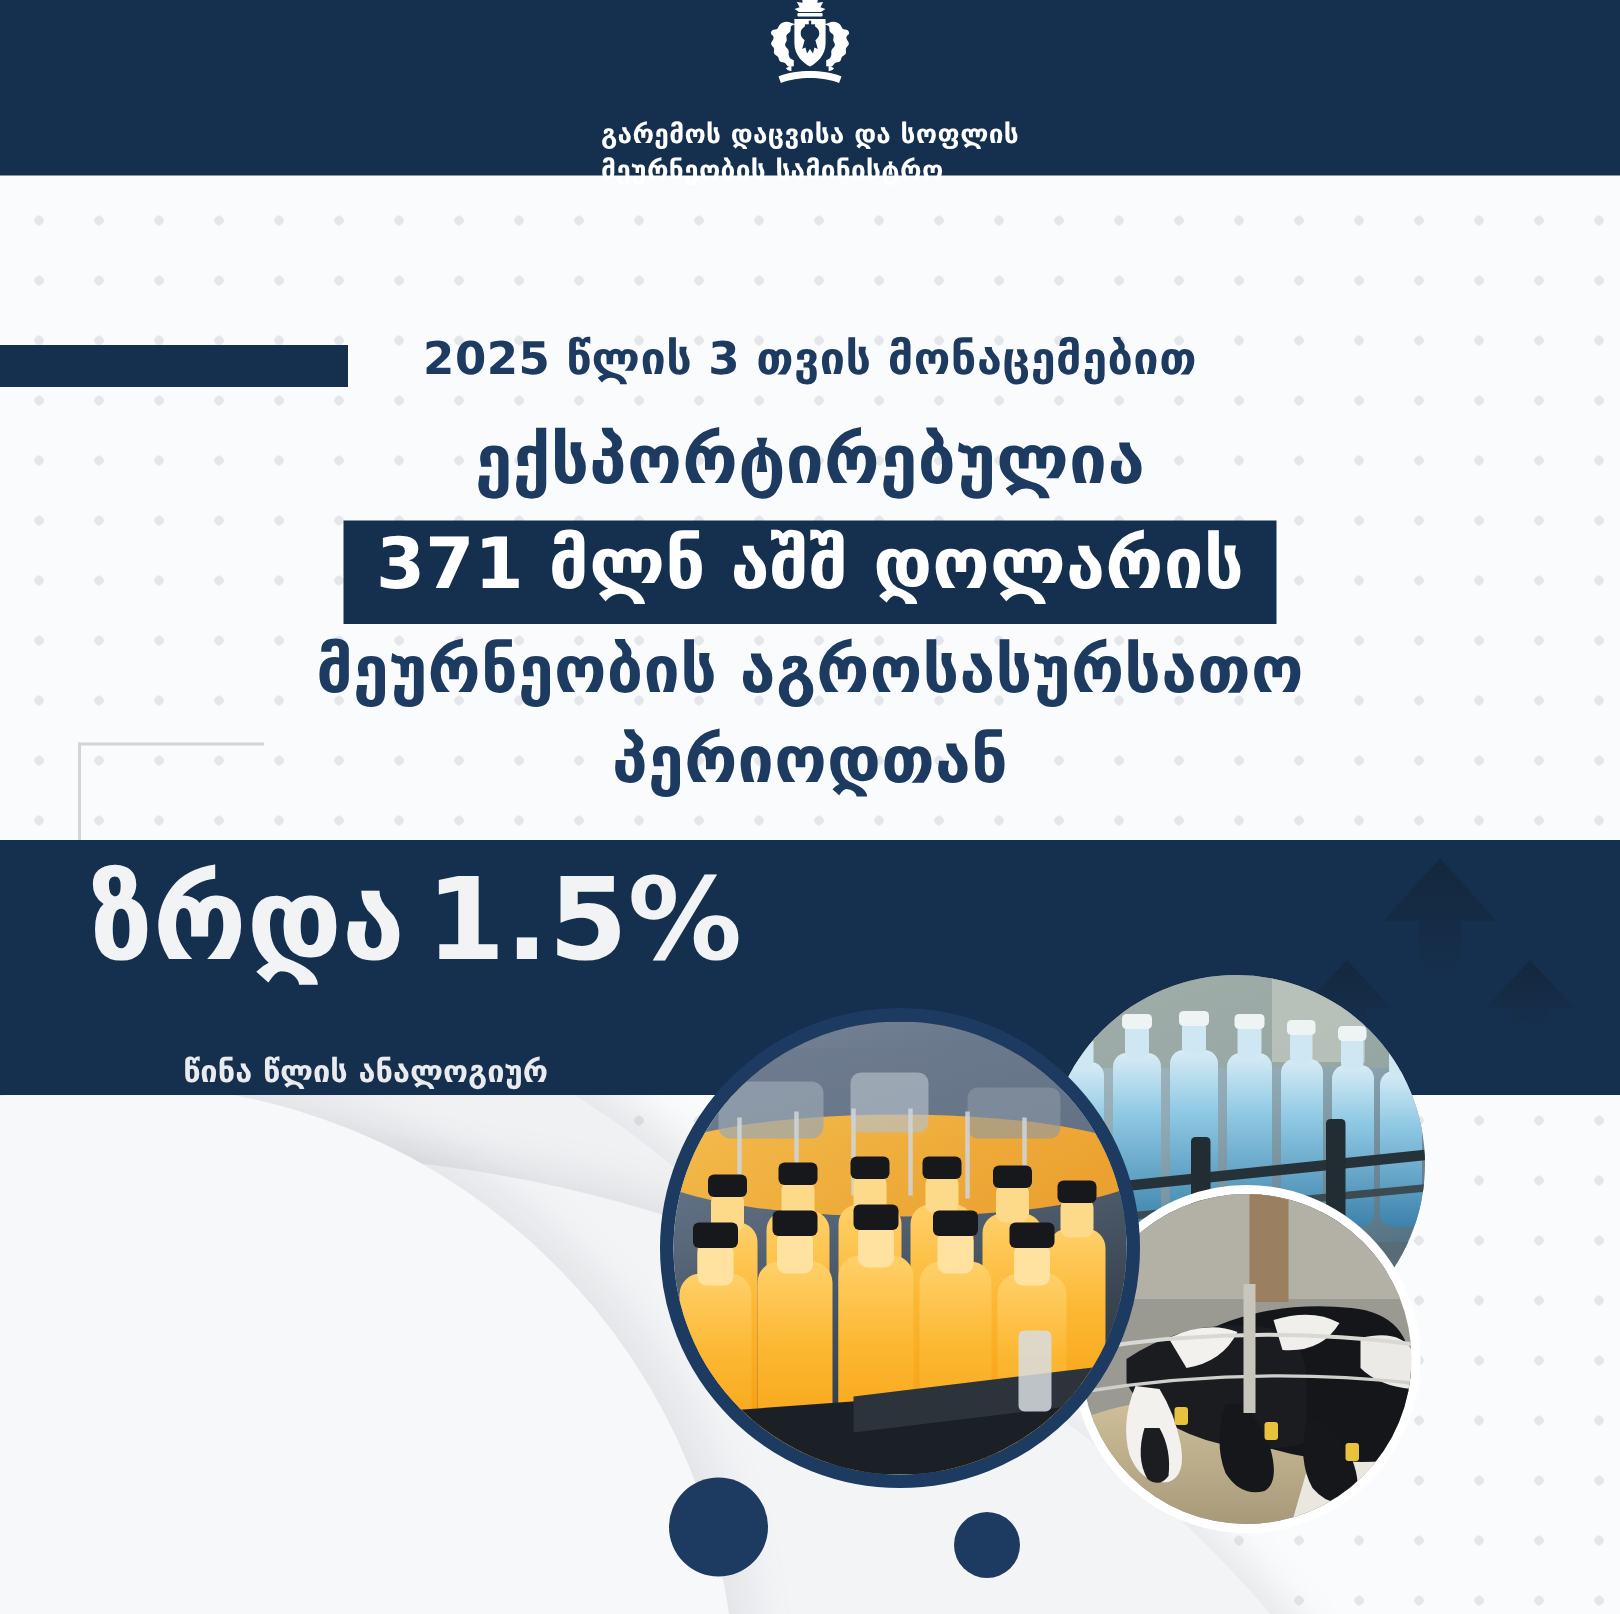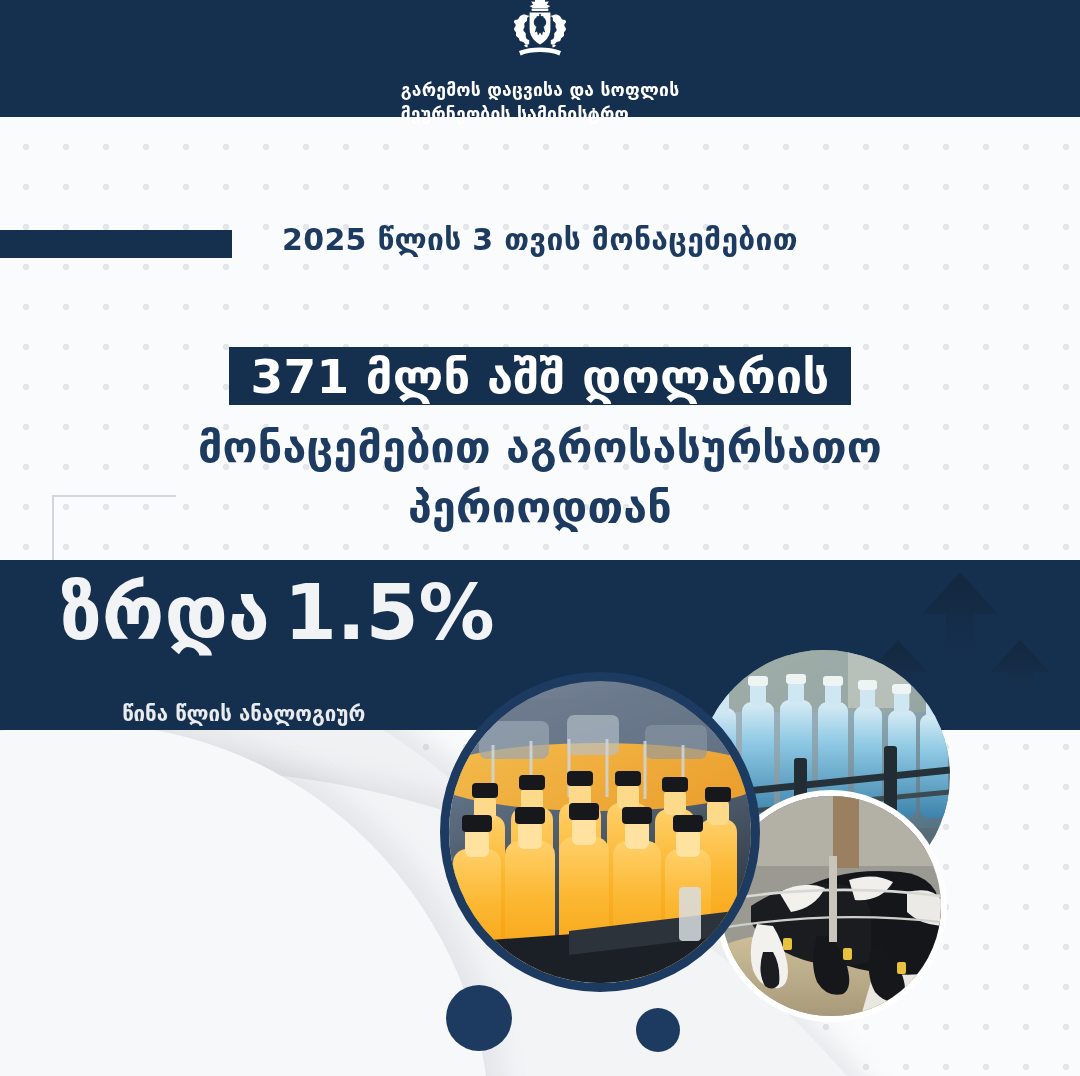--- a/index.html
+++ b/index.html
@@ -105,21 +105,21 @@
   .line-2-wrap{
     position:absolute; left:0; top:230px; width:1080px;
     text-align:center;
   }
   .line-2{
     display:inline-block;
     background:#15304f;
     color:#ffffff;
     font-size:47px;
     font-weight:800;
-    padding:5px 22px 3px 22px;
+    padding:5px 22px 14px 22px;
     letter-spacing:0.2px;
     line-height:1.06;
   }
   .line-3{
     position:absolute; left:0; top:305px; width:1080px;
     text-align:center;
     color:#1d3b60;
     font-size:43px;
     font-weight:800;
     letter-spacing:0.2px;
@@ -229,24 +229,25 @@
     </span>
     <div class="ministry">გარემოს დაცვისა და სოფლის
 მეურნეობის სამინისტრო</div>
   </div>
 
   <div class="headline-zone">
     <div class="rule-bar"></div>
     <div class="thin-frame"></div>
 
     <div class="kicker">2025 წლის 3 თვის მონაცემებით</div>
+    <div class="line-1">ექსპორტირებულია</div>
     <div class="line-2-wrap">
       <span class="line-2">371 მლნ აშშ დოლარის</span>
     </div>
-    <div class="line-3">მონაცემებით აგროსასურსათო</div>
+    <div class="line-3">მეურნეობის აგროსასურსათო</div>
     <div class="line-4">პერიოდთან</div>
   </div>
 
   <div class="band">
     <div class="band-stat">
       <span>ზრდა</span><span class="pct">1.5%</span>
     </div>
     <div class="band-sub">წინა წლის ანალოგიურ
 პერიოდთან შედარებით</div>
 

